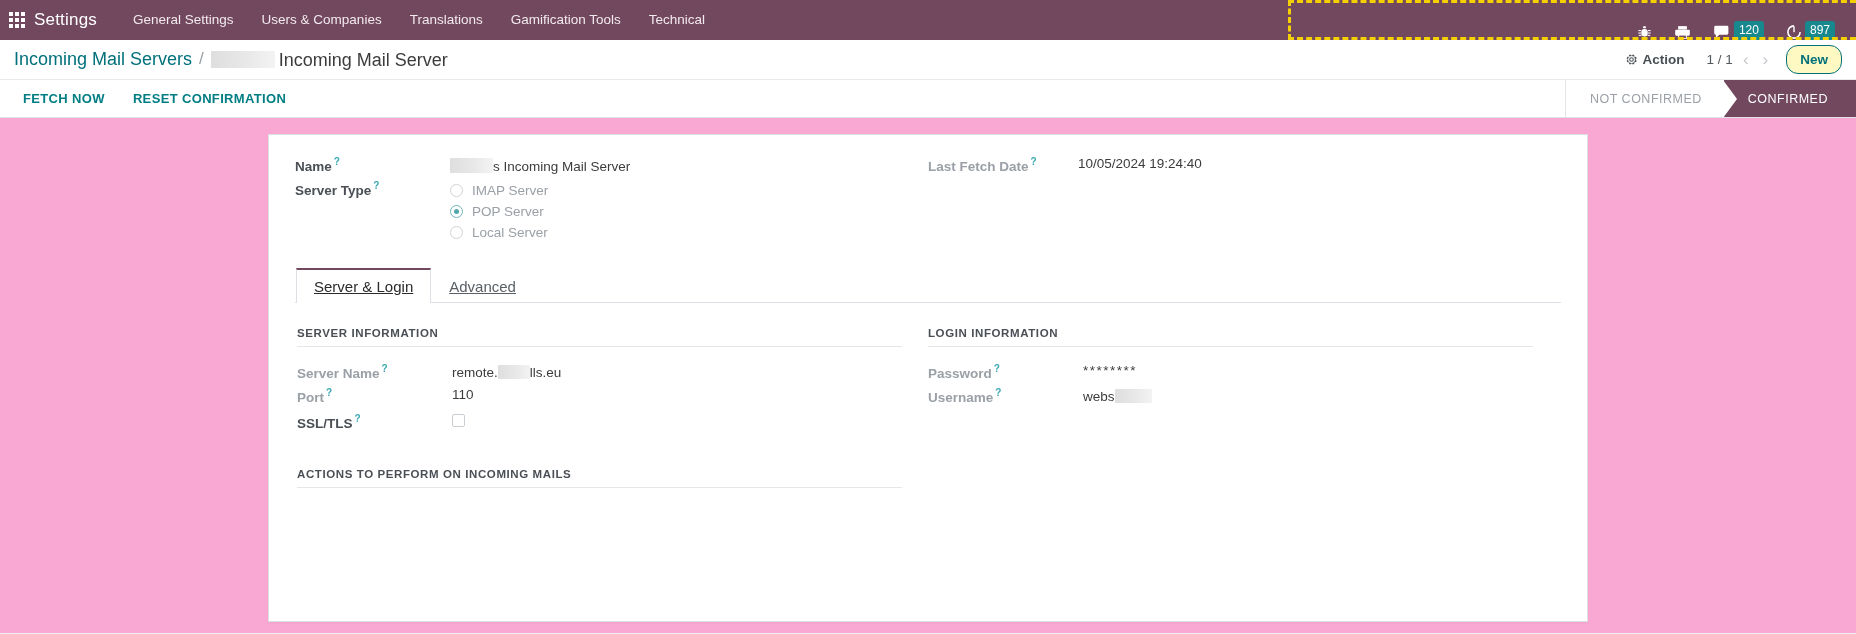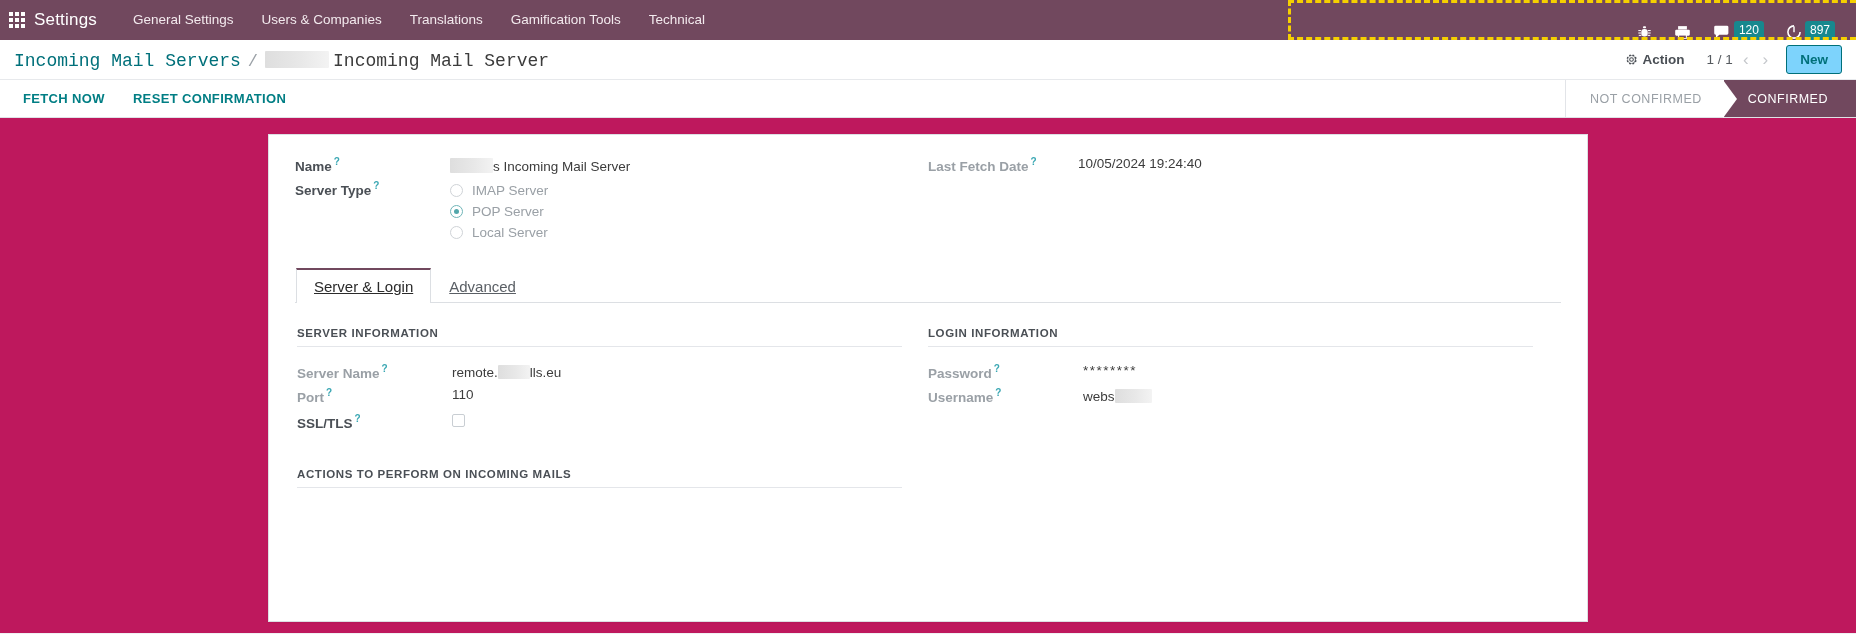--- a/index.html
+++ b/index.html
@@ -105,23 +105,22 @@
     background: #fff;
     border-bottom: 1px solid #e7e9ec;
     height: 40px;
     display: flex;
     align-items: center;
     position: relative;
     padding: 0 14px;
   }
   .bc {
     display: flex;
-    align-items: flex-end;
+    align-items: flex-start;
     font-size: 18px;
-    font-family: Liberation Mono, monospace;
   }
   .bc-link { color: #00707a; cursor: pointer; }
   .bc-sep { color: #9aa0a6; margin: 0 7px; font-size: 17px; }
   .bc-cur { color: #3c3c3c; display: flex; align-items: baseline; }
   .redact {
     display: inline-block;
     background: linear-gradient(90deg,#dedede 0%,#e8e8e8 55%,#f3f3f3 100%);
     border-radius: 1px;
   }
   .cp-right {
@@ -152,26 +151,26 @@
   .pg-arrow {
     color: #c4c7cb;
     font-size: 17px;
     padding: 0 4px;
     cursor: default;
     line-height: 1;
   }
   .new-btn {
     border: 1px solid #00707a;
     color: #00707a;
-    background: #7dd3fc;
+    background: #fef9c3;
     font-size: 13.5px;
     font-weight: 700;
     padding: 6px 13px;
     margin-left: 12px;
-    border-radius: 3px;
+    border-radius: 12px;
     cursor: pointer;
   }
 
   
   .btnbar {
     background: #fff;
     height: 38px;
     display: flex;
     align-items: stretch;
     border-bottom: 1px solid #dfe2e6;
@@ -228,21 +227,21 @@
     position: absolute;
     left: 0px;
     top: 0;
     bottom: 0;
     width: 0;
     height: 0;
   }
 
   
   .form-area {
-    background: #be185d;
+    background: #f9a8d4;
     height: calc(634px - 40px - 40px - 39px);
     padding: 16px 0 0 0;
     overflow: hidden;
   }
   .sheet {
     width: 1320px;
     margin: 0 auto;
     background: #fff;
     border: 1px solid #dcdfe3;
     box-shadow: 0 1px 2px rgba(0,0,0,.05);

